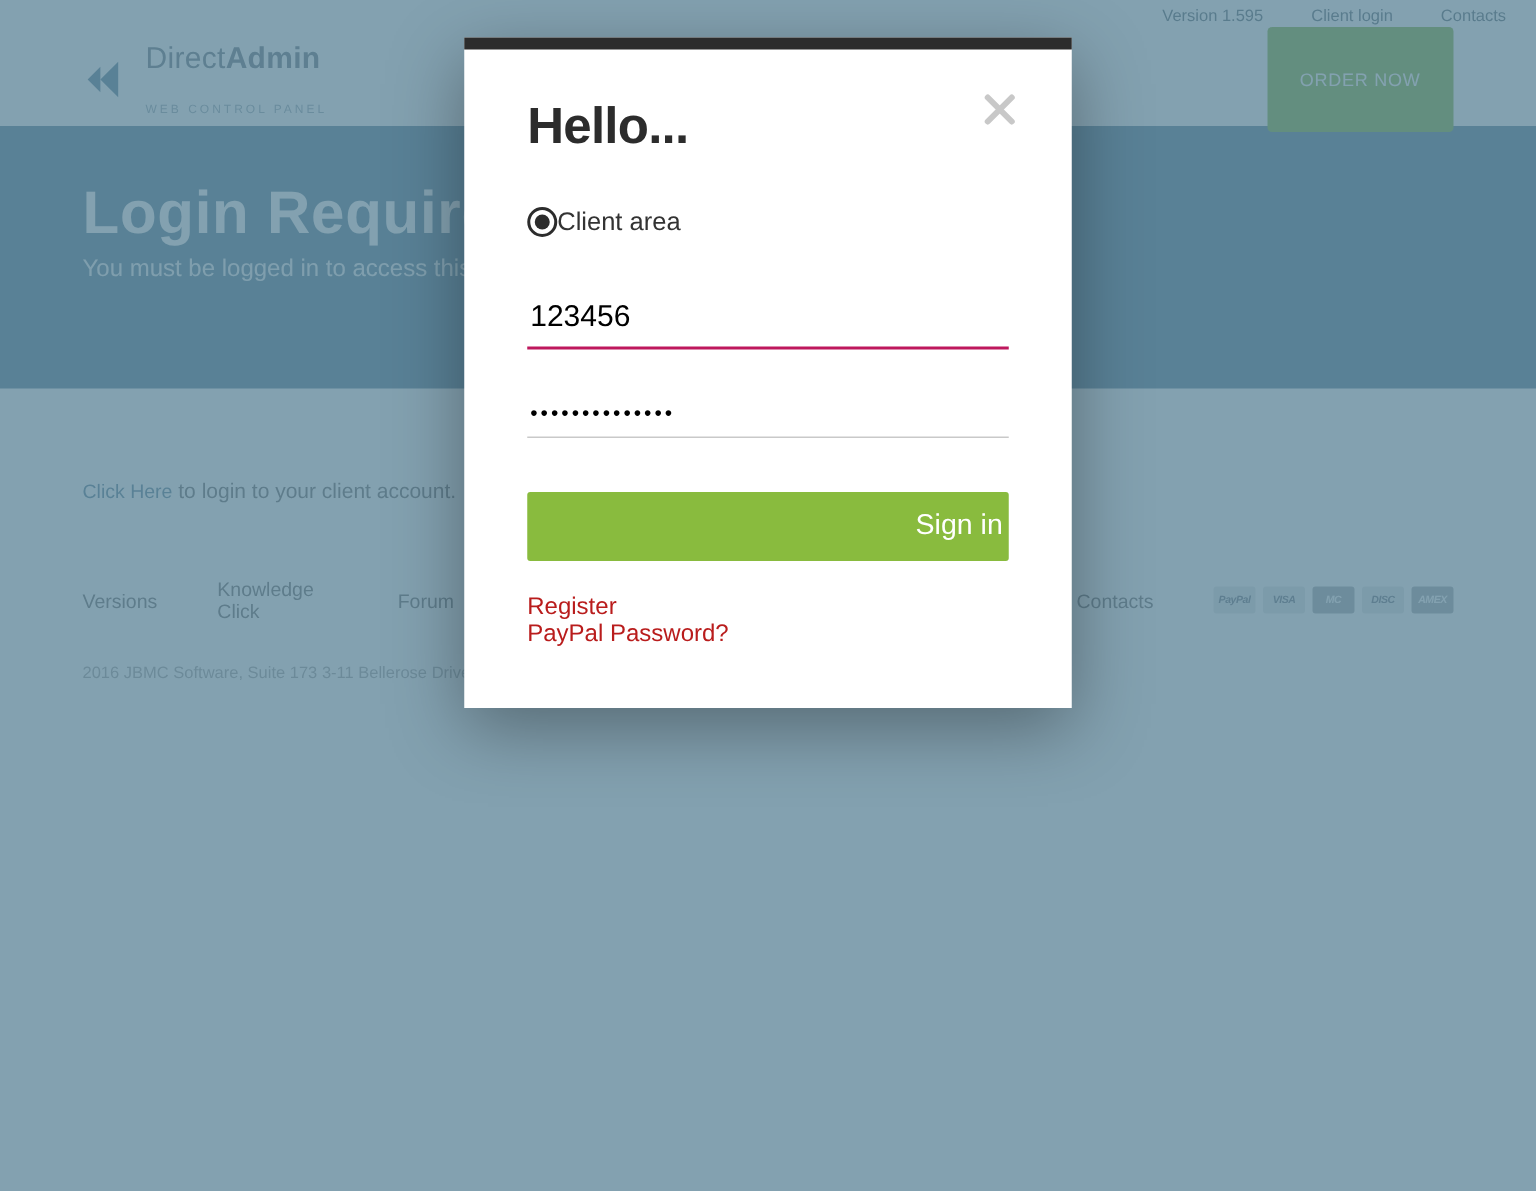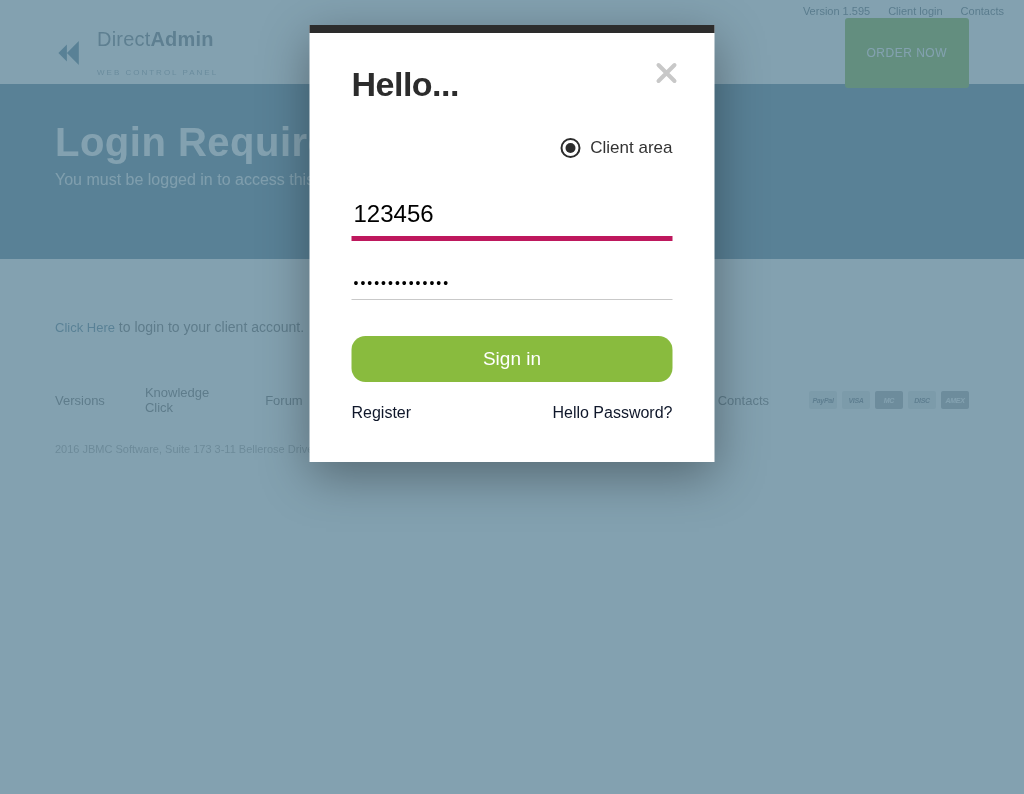--- a/index.html
+++ b/index.html
@@ -1,20 +1,20 @@
 <!DOCTYPE html>
 <html><head>
 <meta charset="utf-8">
 <style>
   * { box-sizing: border-box; margin: 0; padding: 0; }
   html, body { width: 1024px; height: 794px; font-family: "Helvetica Neue", Arial, sans-serif; background:#fff; overflow:hidden; }
   body { position: relative; color:#333; }
 
   
-  .topbar { height: 22px; display:flex; justify-content:flex-end; align-items:center; gap:18px; padding:0 20px; font-size:11px; color:#5a6b74; }
+  .topbar { height: 22px; display:flex; justify-content:flex-end; align-items:center; gap:32px; padding:0 20px; font-size:11px; color:#5a6b74; }
   .topbar a { color:#5a6b74; text-decoration:none;text-align:right; }
 
   .header { height: 62px; background:#ffffff; display:flex; align-items:center; padding:0 55px; position:relative; }
   .logo { display:flex; align-items:center; gap:8px; }
   .logo-mark svg { width:34px; height:34px; display:block; }
   .logo-text { display:flex; flex-direction:column; line-height:1; }
   .logo-text .brand { font-size:20px; font-weight:400; color:#6b7a82; letter-spacing:0.2px; }
   .logo-text .brand b { font-weight:700; }
   .logo-text .sub { font-size:8px; letter-spacing:2px; color:#9aaab3; margin-top:20px; }
   .order-btn { margin-left:auto; background:#7fb53f; color:#fff; font-size:12px; letter-spacing:0.5px; padding:28px 22px; border:none; border-radius:3px; cursor:pointer; }
@@ -38,33 +38,33 @@
   .overlay { position:absolute; inset:0; background:rgba(90,129,150,0.75); }
 
   
   .modal { position:absolute; top:25px; left:50%; transform:translateX(-50%); width:405px; background:#fff; box-shadow:0 14px 46px rgba(0,0,0,0.35); }
   .modal-topbar { height:8px; background:#2c2c2c; }
   .modal-body { padding:32px 42px 40px; position:relative; }
   .modal-title { font-family: "Helvetica Neue", Arial, sans-serif; font-size:34px; font-weight:800; color:#2c2c2c; letter-spacing:-0.5px; }
   .modal-close { position:absolute; top:28px; right:30px; width:30px; height:30px; cursor:pointer; color:#c8c8c8; }
   .modal-close svg { width:24px; height:24px; }
 
-  .radio-row { display:flex; align-items:center; gap:10px; margin-top:34px; font-size:17px; color:#333;justify-content:flex-end; }
+  .radio-row { display:flex; align-items:center; gap:0; margin-top:34px; font-size:17px; color:#333; }
   .radio-outer { width:20px; height:20px; border:2px solid #2c2c2c; border-radius:50%; display:flex; align-items:center; justify-content:center; }
   .radio-inner { width:10px; height:10px; background:#2c2c2c; border-radius:50%; }
 
-  .field { width:100%; border:none; border-bottom:5px solid #be185d; font-size:24px; padding:8px 0 8px 2px; outline:none; background:transparent; font-family:inherit; }
+  .field { width:100%; border:none; border-bottom:2px solid #be185d; font-size:20px; padding:8px 0 8px 2px; outline:none; background:transparent; font-family:inherit; }
   .field::placeholder { color:#9a9a9a; }
   .field-wrap1 { margin-top:34px; }
   .field-wrap2 { margin-top:26px; }
   .field.pw { border-bottom:1px solid #c9c9c9; letter-spacing:2px; font-size:14px; }
 
-  .signin-btn { width:100%; margin-top:36px; background:#89bb3e; border:none; color:#fff; font-size:19px; padding:12px 16px; border-radius:14px; cursor:pointer; font-family:inherit; }
+  .signin-btn { width:100%; margin-top:36px; background:#89bb3e; border:none; color:#fff; font-size:19px; padding:12px 4px; border-radius:2px; cursor:pointer; font-family:inherit;text-align:right; }
 
-  .modal-links { display:flex; justify-content:space-between; margin-top:22px; font-size:16px; color:#0f172a; }
+  .modal-links { display:flex; justify-content:space-between; margin-top:22px; font-size:16px; color:#b91c1c;flex-direction:column; }
   .modal-links span { cursor:pointer; }
 </style>
 </head>
 <body>
 
 <div class="topbar">
   <span>Version 1.595</span>
   <a href="#">Client login</a>
   <a href="#">Contacts</a>
 </div>
@@ -140,16 +140,16 @@
       <input class="field" type="text" value="123456" style="">
     </div>
     <div class="field-wrap2">
       <input class="field pw" type="text" value="••••••••••••••" style="">
     </div>
 
     <button class="signin-btn">Sign in</button>
 
     <div class="modal-links">
       <span>Register</span>
-      <span>Hello Password?</span>
+      <span>PayPal Password?</span>
     </div>
   </div>
 </div>
 
 </body></html>

